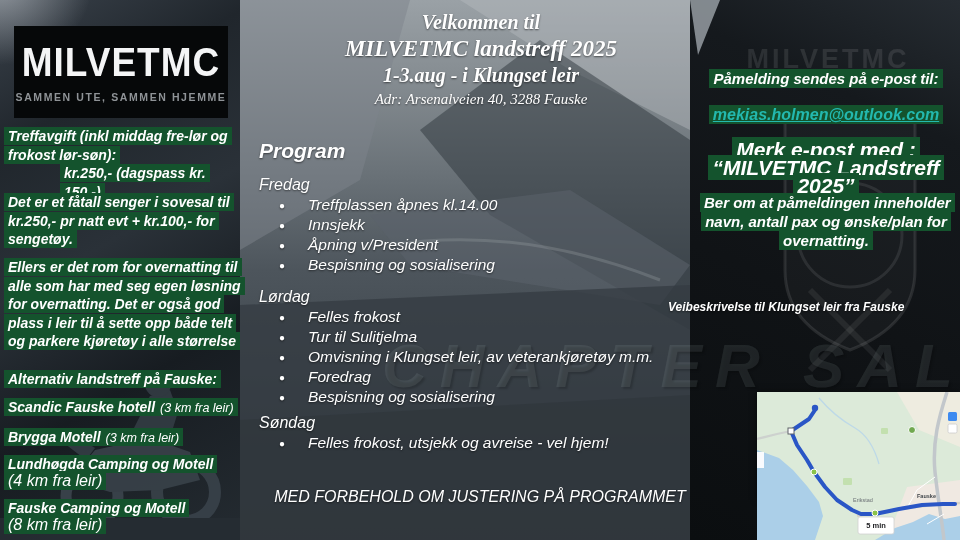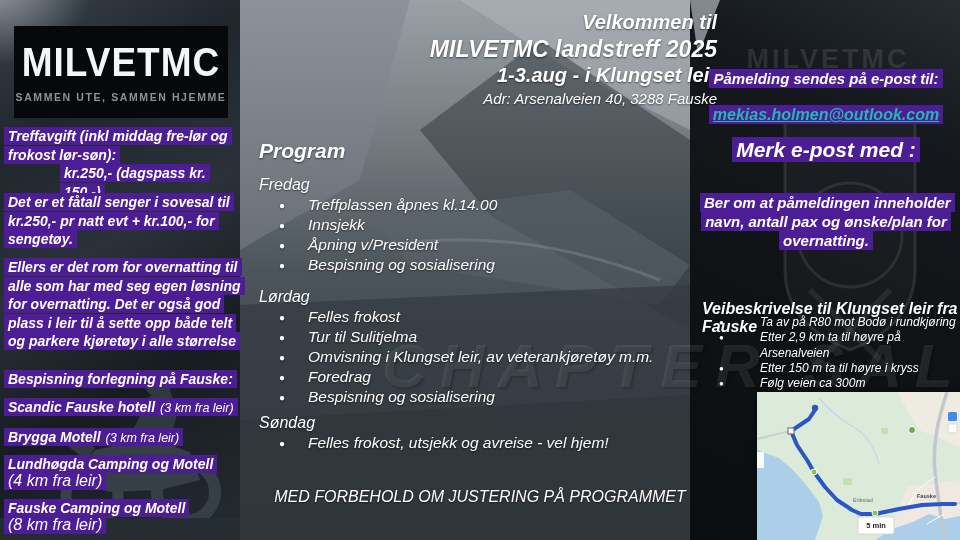--- a/index.html
+++ b/index.html
@@ -14,51 +14,51 @@
   .bg-center{left:240px;top:0;width:450px;height:540px;
     background:linear-gradient(180deg,#9aa1a6 0%,#868d92 14%,#6a7278 32%,#4d555c 50%,#414950 68%,#363d44 84%,#30373d 100%);}
   .bg-right{left:690px;top:0;width:270px;height:540px;
     background:linear-gradient(205deg,#262c32 0%,#15191d 22%,#101316 55%,#0b0e10 100%);}
   .ghost-logo{left:8px;top:44px;width:260px;text-align:center;font-style:normal;font-weight:bold;
     font-size:27px;letter-spacing:3px;color:rgba(255,255,255,.10);}
   
   .watermark{left:382px;top:330px;font-weight:bold;font-size:62px;letter-spacing:13px;white-space:nowrap;
     color:rgba(195,205,214,.11);text-shadow:2px 2px 2px rgba(0,0,0,.18);z-index:1;}
   
-  .hl{background:#4c1d95;-webkit-box-decoration-break:clone;box-decoration-break:clone;padding:1px 4px;}
+  .hl{background:#14532d;-webkit-box-decoration-break:clone;box-decoration-break:clone;padding:1px 4px;}
   .sh{text-shadow:0 1px 2px rgba(0,0,0,.55);}
   
   .logo-plate{left:14px;top:26px;width:214px;height:92px;background:#060809;z-index:2;
     display:flex;flex-direction:column;align-items:center;justify-content:center;}
   .logo-text{font-style:normal;font-weight:bold;font-size:37px;letter-spacing:1px;transform:scaleY(1.12);color:#f4f5f6;}
   .tagline{font-style:normal;font-weight:bold;font-size:10.5px;letter-spacing:1.6px;color:#8f9397;margin-top:7px;}
   .lp{left:4px;width:237px;font-weight:bold;font-size:14px;line-height:18.5px;z-index:2;}
   .indent{margin-left:56px;}
   .hotel-name{font-weight:bold;font-size:14px;}
   .hotel-dist{font-weight:normal;font-size:12.5px;margin-left:5px;}
   .hotel-dist2{font-weight:normal;font-size:16px;}
   
-  .c-head{left:245px;top:10px;width:472px;text-align:right;z-index:2;}
+  .c-head{left:245px;top:10px;width:472px;text-align:center;z-index:2;font-family:Liberation Serif, serif;}
   .c-welcome{font-weight:bold;font-size:20px;line-height:25px;}
   .c-title{font-weight:bold;font-size:23px;line-height:28px;}
   .c-dates{font-weight:bold;font-size:20px;line-height:25px;}
   .c-addr{font-weight:normal;font-size:15px;line-height:18px;margin-top:2px;}
   .program-h{left:259px;top:139px;font-weight:bold;font-size:21px;z-index:2;}
   .day{left:259px;width:432px;z-index:2;}
   .day-name{font-weight:normal;font-size:16px;line-height:20px;}
   .pi{position:relative;padding-left:49px;font-weight:normal;font-size:15.5px;line-height:20px;white-space:nowrap;}
   .pi::before{content:"\25CF";position:absolute;left:20px;top:1px;font-size:10px;}
   .disclaimer{left:245px;top:488px;width:470px;text-align:center;font-weight:normal;font-size:16px;z-index:2;}
   
   .r{left:700px;width:252px;text-align:center;z-index:2;}
   .r-signup{font-weight:bold;font-size:15px;}
   .email-link{font-weight:bold;font-size:16px;color:#23b9af;text-decoration:underline;cursor:pointer;}
   .r-merk{font-weight:bold;font-size:21px;line-height:18px;}
   .r-note{font-weight:bold;font-size:15px;line-height:19px;}
-  .dir-head{left:702px;top:300px;width:256px;font-weight:bold;font-size:16px;z-index:2;}
+  .dir-head{left:668px;top:300px;width:256px;font-weight:bold;font-size:12px;z-index:2;}
   .dir-list{left:700px;top:315px;width:258px;z-index:2;}
   .di{position:relative;padding-left:60px;font-weight:normal;font-size:12px;line-height:15.3px;text-align:left;}
   .di::before{content:"\25CF";position:absolute;left:19px;top:0;font-size:8px;}
   
   .map{left:757px;top:392px;width:203px;height:108px;z-index:3;box-shadow:0 0 6px rgba(0,0,0,.5);}
   .map svg{display:block;font-style:normal;font-family:"Liberation Sans",sans-serif;}
 </style>
 </head>
 <body>
 
@@ -113,21 +113,21 @@
 
   <div class="pos lp" style="top:193px">
     <span class="hl">Det er et fåtall senger i sovesal til kr.250,- pr natt evt + kr.100,- for sengetøy.</span>
   </div>
 
   <div class="pos lp" style="top:258px">
     <span class="hl">Ellers er det rom for overnatting til alle som har med seg egen løsning for overnatting.  Det er også  god plass i leir til å sette opp både telt og parkere kjøretøy i alle størrelse</span>
   </div>
 
   <div class="pos lp" style="top:370px">
-    <span class="hl">Bespisning forlegning på Fauske:</span>
+    <span class="hl">Alternativ landstreff på Fauske:</span>
   </div>
 
   <div class="pos lp" style="top:398px">
     <span class="hl"><span class="hotel-name">Scandic Fauske hotell</span><span class="hotel-dist">(3 km fra leir)</span></span>
   </div>
   <div class="pos lp" style="top:428px">
     <span class="hl"><span class="hotel-name">Brygga Motell</span><span class="hotel-dist">(3 km fra leir)</span></span>
   </div>
   <div class="pos lp" style="top:456px;line-height:16.5px">
     <span class="hl hotel-name">Lundhøgda Camping og Motell</span><br>
@@ -174,34 +174,29 @@
   <div class="pos r" style="top:70px">
     <span class="hl r-signup">Påmelding sendes på e-post til:</span>
   </div>
 
   <div class="pos r" style="top:106px">
     <span class="hl"><a class="email-link">mekias.holmen@outlook.com</a></span>
   </div>
 
   <div class="pos r r-merk" style="top:141px">
     <span class="hl">Merk e-post med :</span><br>
+    <span class="hl">“MILVETMC Landstreff 2025”</span>
   </div>
 
   <div class="pos r" style="top:193px">
     <span class="hl r-note">Ber om at påmeldingen inneholder navn, antall pax og ønske/plan for overnatting.</span>
   </div>
 
   <div class="pos dir-head sh">Veibeskrivelse til Klungset leir fra Fauske</div>
 
-  <div class="pos dir-list sh">
-    <div class="di">Ta av på R80 mot Bodø i rundkjøring</div>
-    <div class="di">Etter 2,9 km ta til høyre på Arsenalveien</div>
-    <div class="di">Etter 150 m ta til høyre i kryss</div>
-    <div class="di">Følg veien ca 300m</div>
-  </div>
 
   <div class="pos map">
     <svg width="203" height="148" viewBox="0 0 203 148">
       <rect width="203" height="148" fill="#dcead9"></rect>
       <polygon points="140,0 203,0 203,55 162,38" fill="#f0ece0" opacity="0.9"></polygon>
       <polygon points="150,95 203,88 203,148 130,148" fill="#f2e9e2" opacity="0.9"></polygon>
       <path d="M0,58 L22,66 L36,78 L50,94 L62,110 L66,124 L58,148 L0,148 Z" fill="#abcfe8"></path>
       <path d="M118,148 L138,136 L156,130 L172,122 L188,127 L203,124 L203,148 Z" fill="#abcfe8"></path>
       <path d="M62,6 C72,18 84,28 98,36 C112,44 118,58 122,72" stroke="#bdd9e8" stroke-width="1.3" fill="none"></path>
       <rect x="86" y="86" width="9" height="7" rx="1" fill="#c3e0af"></rect>

